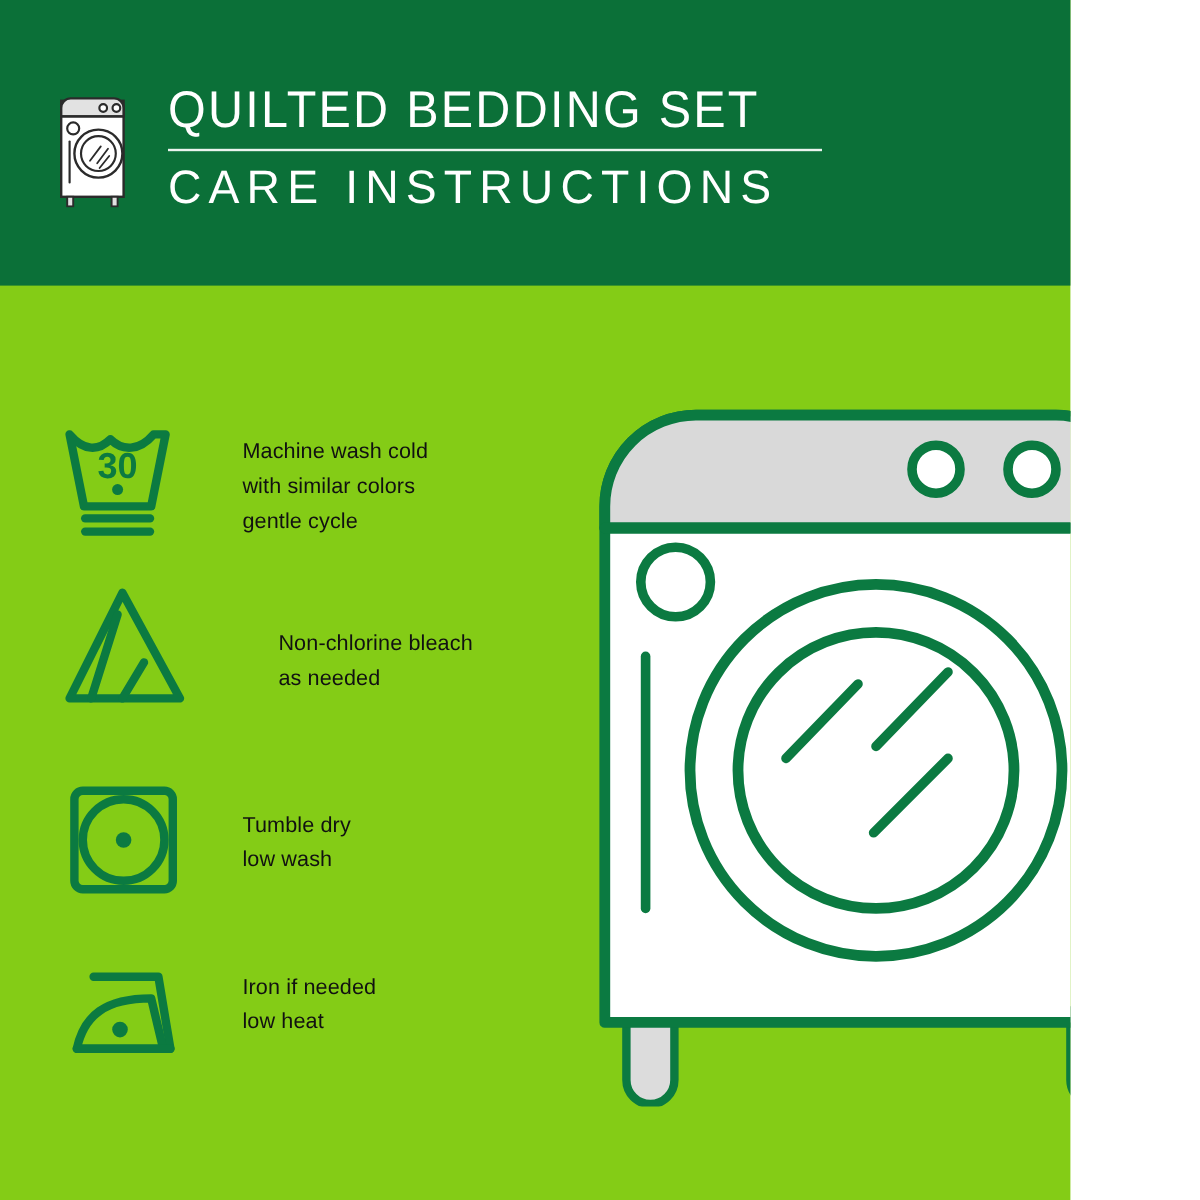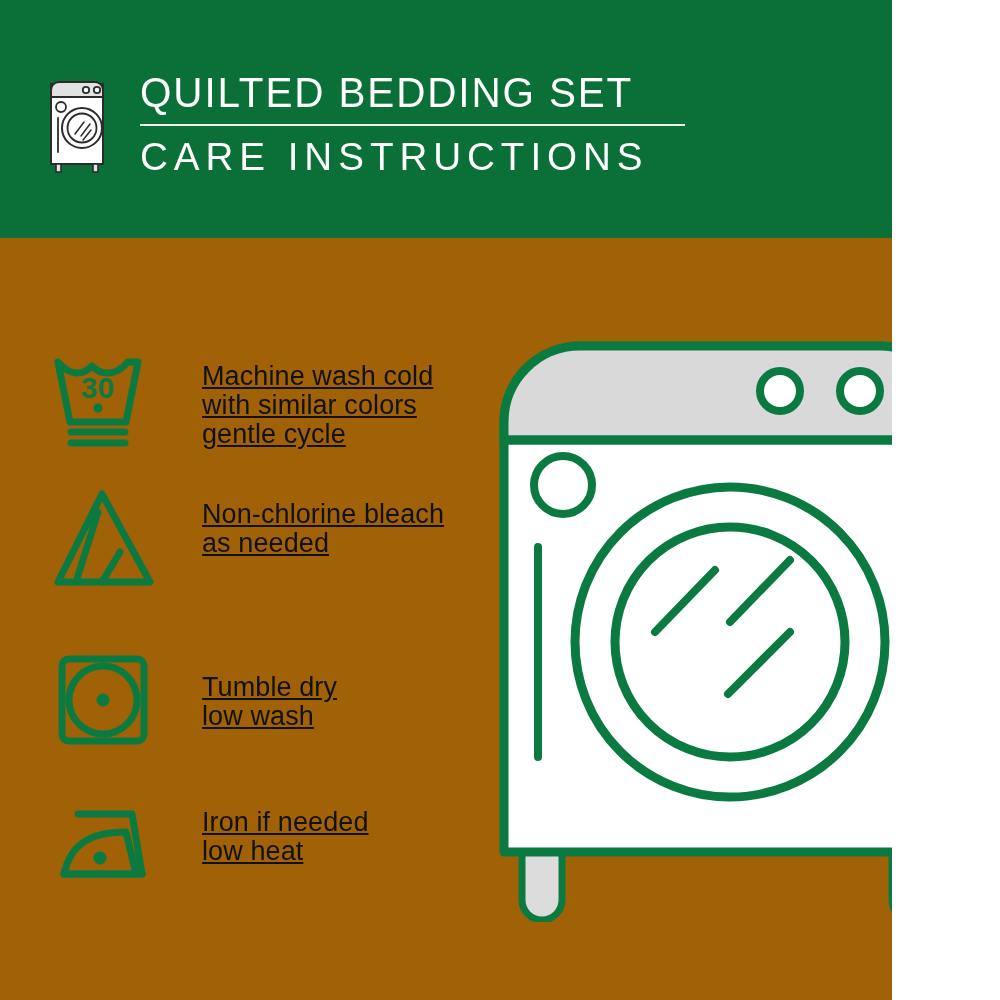--- a/index.html
+++ b/index.html
@@ -7,21 +7,21 @@
     padding: 0;
     background: #ffffff;
   }
   body {
     font-family: "Liberation Sans", sans-serif;
   }
   #page {
     position: relative;
     width: 892px;
     height: 1000px;
-    background: #a16207;
+    background: #84cc16;
     overflow: hidden;
   }
 
   
   #header {
     position: absolute;
     left: 0;
     top: 0;
     width: 1000px;
     height: 238px;
@@ -81,25 +81,24 @@
     position: absolute;
     left: 0;
     top: 0;
     width: 110px;
     height: 110px;
   }
   .care-text {
     position: absolute;
     left: 152px;
     color: #111111;
-    font-size: 27px;
+    font-size: 18px;
     line-height: 29px;
     letter-spacing: 0.1px;
     white-space: pre-line;
-    text-decoration: underline;
   }
 
   
   #machine {
     position: absolute;
     left: 480px;
     top: 322px;
     width: 500px;
     height: 600px;
   }
@@ -167,21 +166,21 @@
   <div class="care-row" style="top:482px;">
     <div class="care-icon">
       <svg viewBox="0 0 110 110" width="110" height="110" xmlns="http://www.w3.org/2000/svg">
         <g fill="none" stroke="#0b7a41" stroke-width="7" stroke-linecap="round" stroke-linejoin="round">
           <path d="M52 12 L100 100 L8 100 Z"></path>
           <line x1="48" y1="30" x2="26" y2="100"></line>
           <line x1="70" y1="70" x2="52" y2="100"></line>
         </g>
       </svg>
     </div>
-    <div class="care-text" style="top:18px;">Non-chlorine bleach
+    <div class="care-text" style="top:40px;margin-left:30px;">Non-chlorine bleach
 as needed</div>
   </div>
 
   <div class="care-row" style="top:645px;">
     <div class="care-icon">
       <svg viewBox="0 0 110 110" width="110" height="110" xmlns="http://www.w3.org/2000/svg">
         <g fill="none" stroke="#0b7a41" stroke-width="7" stroke-linecap="round" stroke-linejoin="round">
           <rect x="12" y="14" width="82" height="82" rx="7"></rect>
           <circle cx="53" cy="55" r="34"></circle>
         </g>

